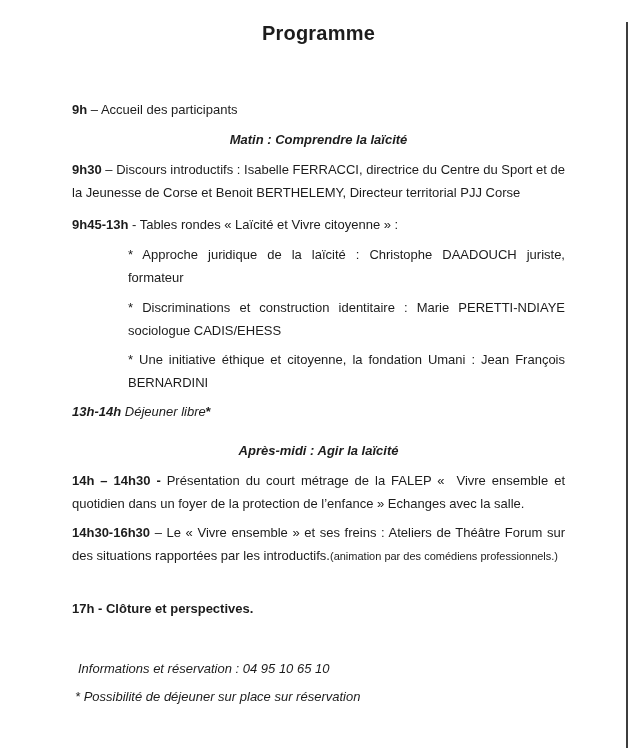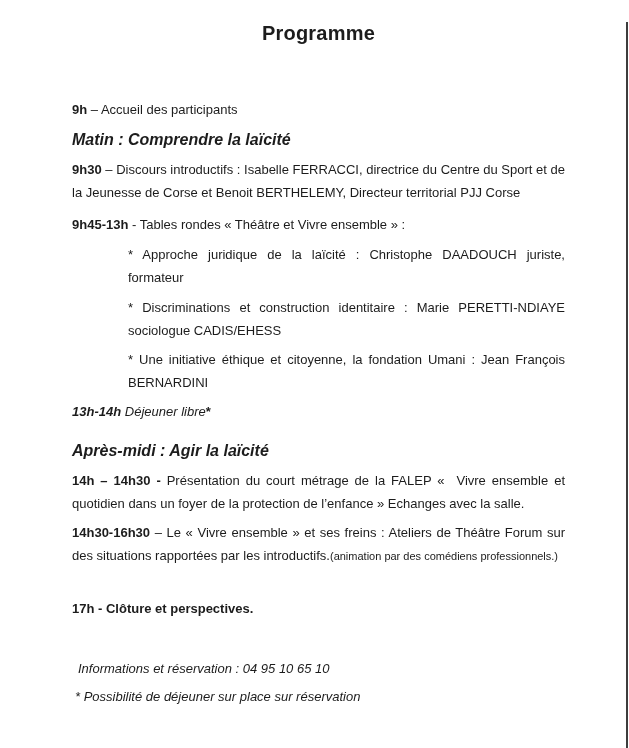--- a/index.html
+++ b/index.html
@@ -33,24 +33,24 @@
     font-weight: bold;
     text-align: center;
     letter-spacing: 0.2px;
   }
   p.line, p.para {
     font-size: 13px;
     line-height: 23px;
   }
   p.para { text-align: justify; }
   .section-heading {
-    font-size: 16px;
+    font-size: 13px;
     font-weight: bold;
     font-style: italic;
-    text-align: left;
+    text-align: center;
     line-height: 23px;
   }
   .t-bold { font-weight: bold; }
   .t-italic { font-style: italic; }
   .t-bolditalic { font-weight: bold; font-style: italic; }
   .bullet {
     margin-left: 56px;
   }
   .small-note { font-size: 11px; }
 
@@ -76,21 +76,21 @@
 <div class="page">
 
   <h1 class="doc-title">Programme</h1>
 
   <p class="line m-item-9h"><span class="t-bold">9h</span><span> – </span><span>Accueil des participants</span></p>
 
   <p class="section-heading m-heading-matin">Matin : Comprendre la laïcité</p>
 
   <p class="para m-item-9h30"><span class="t-bold">9h30</span><span> – </span><span>Discours introductifs : Isabelle FERRACCI, directrice du Centre du Sport et de la Jeunesse de Corse et Benoit BERTHELEMY, Directeur territorial PJJ Corse</span></p>
 
-  <p class="para m-item-9h45"><span class="t-bold">9h45-13h</span><span> - </span><span>Tables rondes « Théâtre et Vivre ensemble » :</span></p>
+  <p class="para m-item-9h45"><span class="t-bold">9h45-13h</span><span> - </span><span>Tables rondes « Laïcité et Vivre citoyenne » :</span></p>
 
   <p class="para bullet m-bullet-1"><span>*</span><span> Approche juridique de la laïcité : Christophe DAADOUCH juriste, formateur</span></p>
 
   <p class="para bullet m-bullet-2"><span>*</span><span> Discriminations et construction identitaire : Marie PERETTI-NDIAYE sociologue CADIS/EHESS</span></p>
 
   <p class="para bullet m-bullet-3"><span>*</span><span> Une initiative éthique et citoyenne, la fondation Umani : Jean François BERNARDINI</span></p>
 
   <p class="line m-item-lunch"><span class="t-bolditalic">13h-14h</span><span> </span><span class="t-italic">Déjeuner libre</span><span class="t-bold">*</span></p>
 
   <p class="section-heading m-heading-apres">Après-midi : Agir la laïcité</p>

